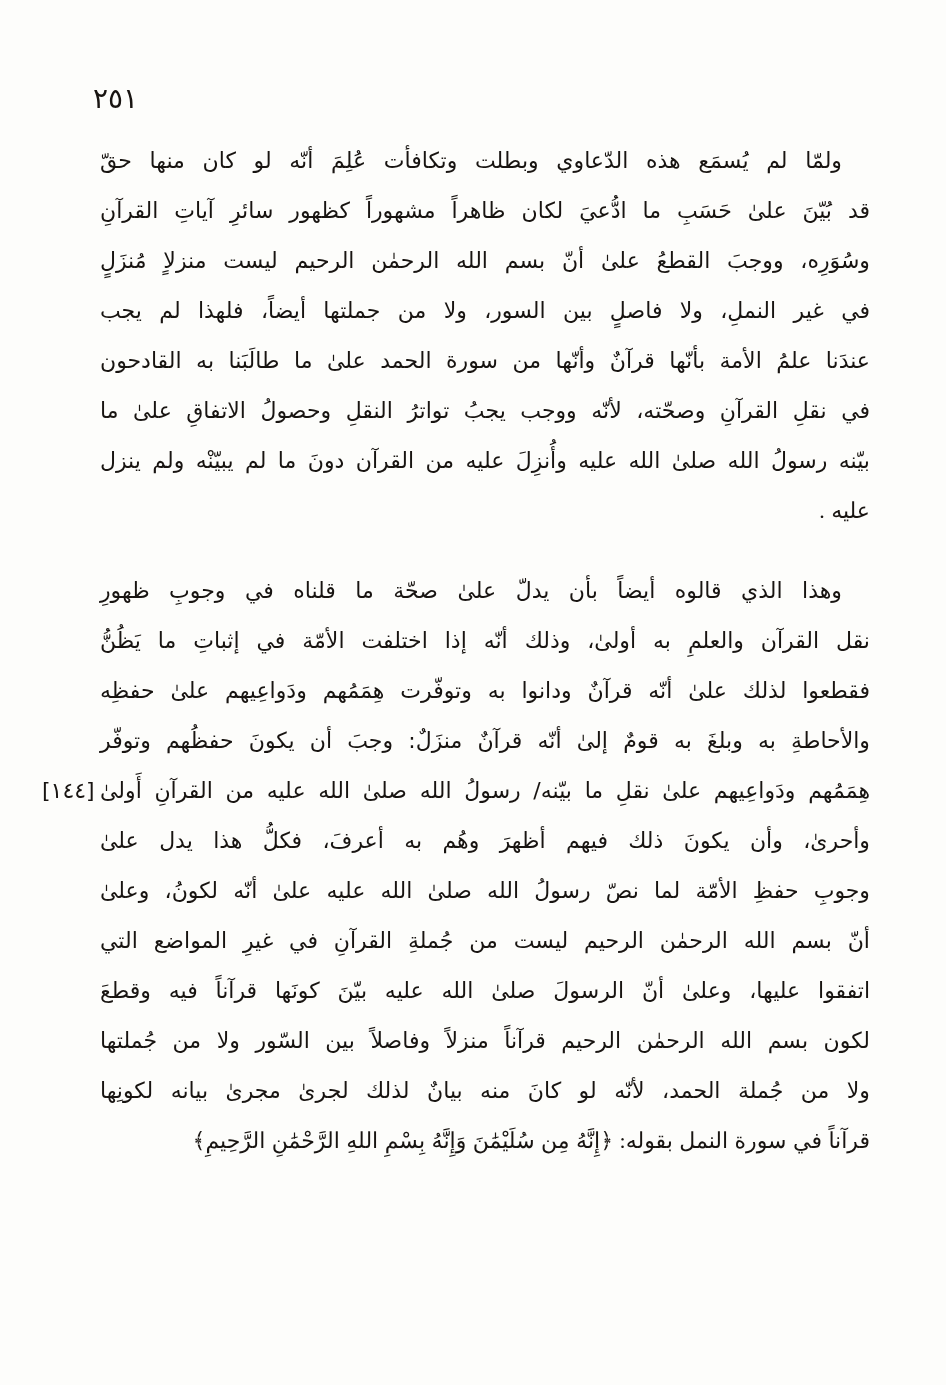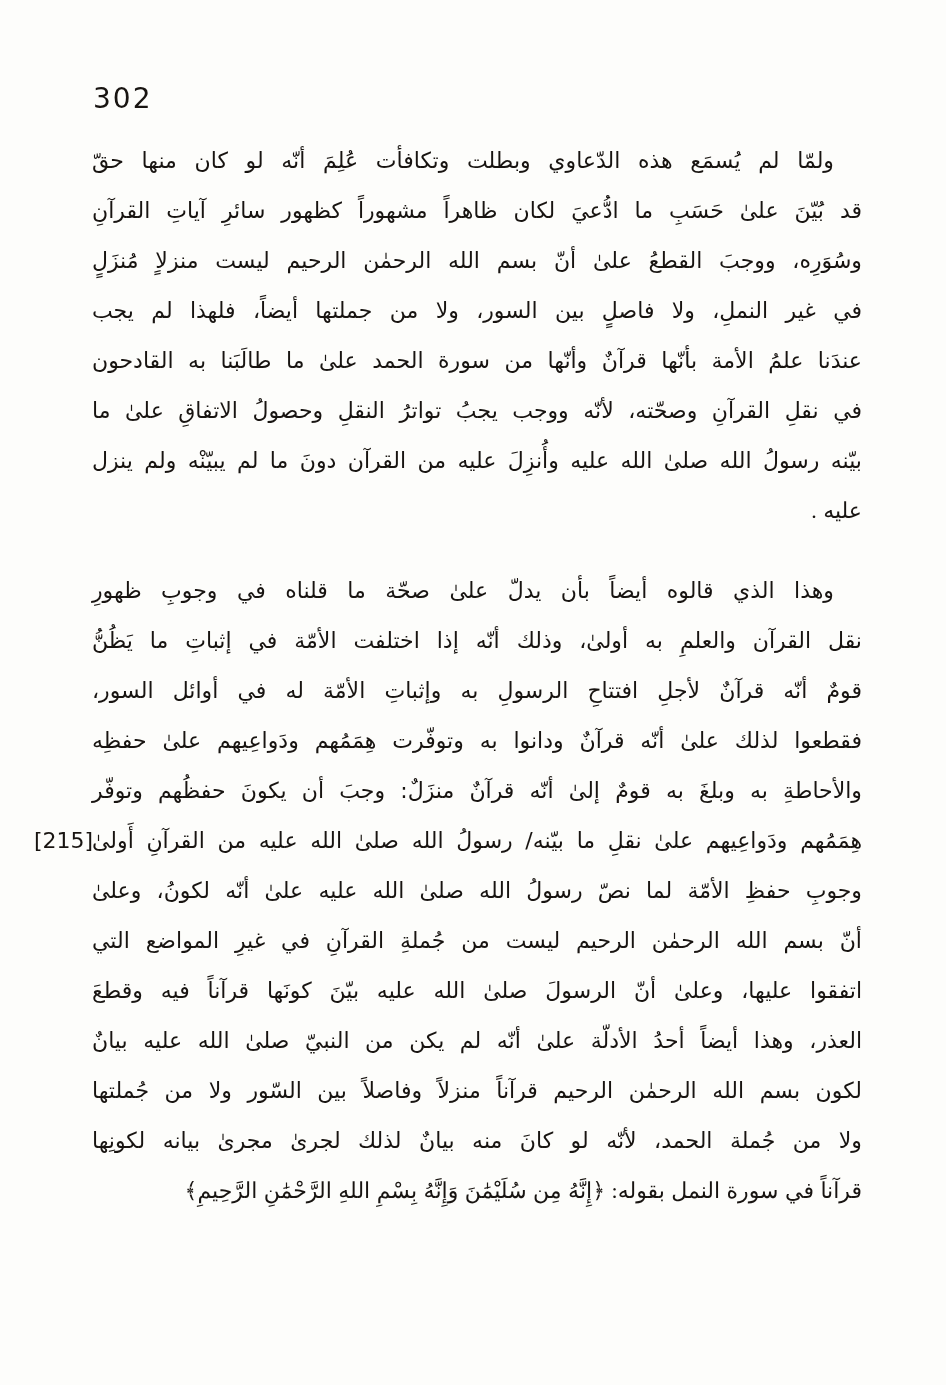--- a/index.html
+++ b/index.html
@@ -20,21 +20,21 @@
     position: absolute;
     top: 82px;
     left: 93px;
     font-size: 28px;
     letter-spacing: 2px;
     direction: rtl;
   }
   .text-block {
     position: absolute;
     top: 136px;
-    right: 84px;
+    right: 76px;
     width: 770px;
     direction: rtl;
   }
   .para {
     font-size: 22px;
     line-height: 50px;
   }
   .para + .para {
     margin-top: 30px;
   }
@@ -57,41 +57,40 @@
     left: -58px;
     top: 0;
     white-space: nowrap;
     direction: rtl;
   }
 </style>
 </head>
 <body>
 
 <div class="page">
-  <div class="page-number">302</div>
+  <div class="page-number">٢٥١</div>
   <div class="text-block" id="text-block">
       <div class="para">
         <div class="line first">ولمّا لم يُسمَع هذه الدّعاوي وبطلت وتكافأت عُلِمَ أنّه لو كان منها حقّ</div>
         <div class="line">قد بُيّنَ علىٰ حَسَبِ ما ادُّعيَ لكان ظاهراً مشهوراً كظهور سائرِ آياتِ القرآنِ</div>
         <div class="line">وسُوَرِه، ووجبَ القطعُ علىٰ أنّ بسم الله الرحمٰن الرحيم ليست منزلاٍ مُنزَلٍ</div>
         <div class="line">في غير النملِ، ولا فاصلٍ بين السور، ولا من جملتها أيضاً، فلهذا لم يجب</div>
         <div class="line">عندَنا علمُ الأمة بأنّها قرآنٌ وأنّها من سورة الحمد علىٰ ما طالَبَنا به القادحون</div>
         <div class="line">في نقلِ القرآنِ وصحّته، لأنّه ووجب يجبُ تواترُ النقلِ وحصولُ الاتفاقِ علىٰ ما</div>
         <div class="line">بيّنه رسولُ الله صلىٰ الله عليه وأُنزِلَ عليه من القرآن دونَ ما لم يبيّنْه ولم ينزل</div>
         <div class="line para-last">عليه .</div>
       </div>
       <div class="para">
         <div class="line first">وهذا الذي قالوه أيضاً بأن يدلّ علىٰ صحّة ما قلناه في وجوبِ ظهورِ</div>
         <div class="line">نقل القرآن والعلمِ به أولىٰ، وذلك أنّه إذا اختلفت الأمّة في إثباتِ ما يَظُنُّ</div>
-        <div class="line">قومٌ أنّه قرآنٌ لأجلِ افتتاحِ الرسولِ به وإثباتِ الأمّة له في أوائل السور،</div>
         <div class="line">فقطعوا لذلك علىٰ أنّه قرآنٌ ودانوا به وتوفّرت هِمَمُهم ودَواعِيهم علىٰ حفظِه</div>
         <div class="line">والأحاطةِ به وبلغَ به قومٌ إلىٰ أنّه قرآنٌ منزَلٌ: وجبَ أن يكونَ حفظُهم وتوفّر</div>
-        <div class="line">هِمَمُهم ودَواعِيهم علىٰ نقلِ ما بيّنه/ رسولُ الله صلىٰ الله عليه من القرآنِ أَولىٰ<span class="margin-note">[215]</span></div>
+        <div class="line">هِمَمُهم ودَواعِيهم علىٰ نقلِ ما بيّنه/ رسولُ الله صلىٰ الله عليه من القرآنِ أَولىٰ<span class="margin-note">[١٤٤]</span></div>
+        <div class="line">وأحرىٰ، وأن يكونَ ذلك فيهم أظهرَ وهُم به أعرفَ، فكلُّ هذا يدل علىٰ</div>
         <div class="line">وجوبِ حفظِ الأمّة لما نصّ رسولُ الله صلىٰ الله عليه علىٰ أنّه لكونُ، وعلىٰ</div>
         <div class="line">أنّ بسم الله الرحمٰن الرحيم ليست من جُملةِ القرآنِ في غيرِ المواضع التي</div>
         <div class="line">اتفقوا عليها، وعلىٰ أنّ الرسولَ صلىٰ الله عليه بيّنَ كونَها قرآناً فيه وقطعَ</div>
-        <div class="line">العذر، وهذا أيضاً أحدُ الأدلّة علىٰ أنّه لم يكن من النبيّ صلىٰ الله عليه بيانٌ</div>
         <div class="line">لكون بسم الله الرحمٰن الرحيم قرآناً منزلاً وفاصلاً بين السّور ولا من جُملتها</div>
         <div class="line">ولا من جُملة الحمد، لأنّه لو كانَ منه بيانٌ لذلك لجرىٰ مجرىٰ بيانه لكونِها</div>
         <div class="line para-last">قرآناً في سورة النمل بقوله: ﴿إِنَّهُ مِن سُلَيْمَٰنَ وَإِنَّهُ بِسْمِ اللهِ الرَّحْمَٰنِ الرَّحِيمِ﴾</div>
       </div>
     </div>
 </div>
 
 </body></html>

